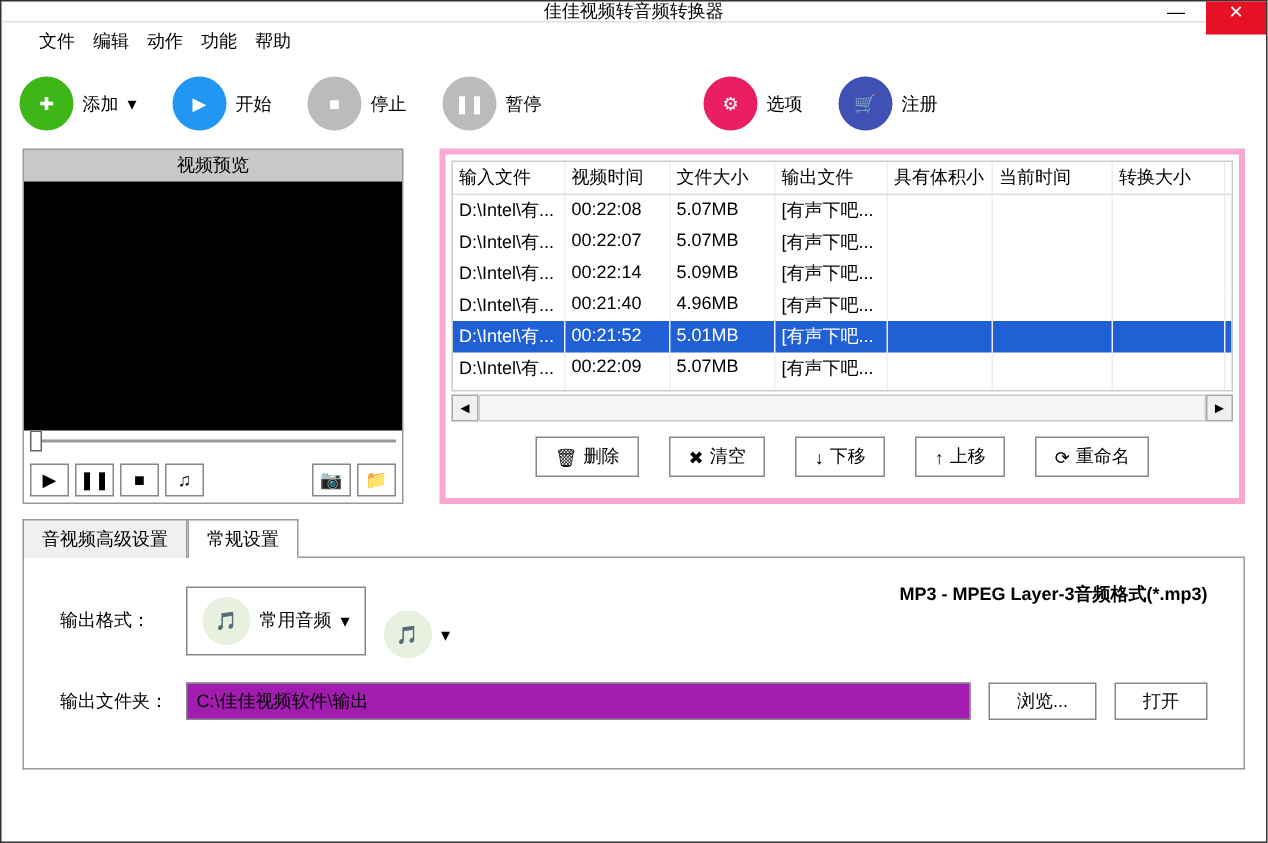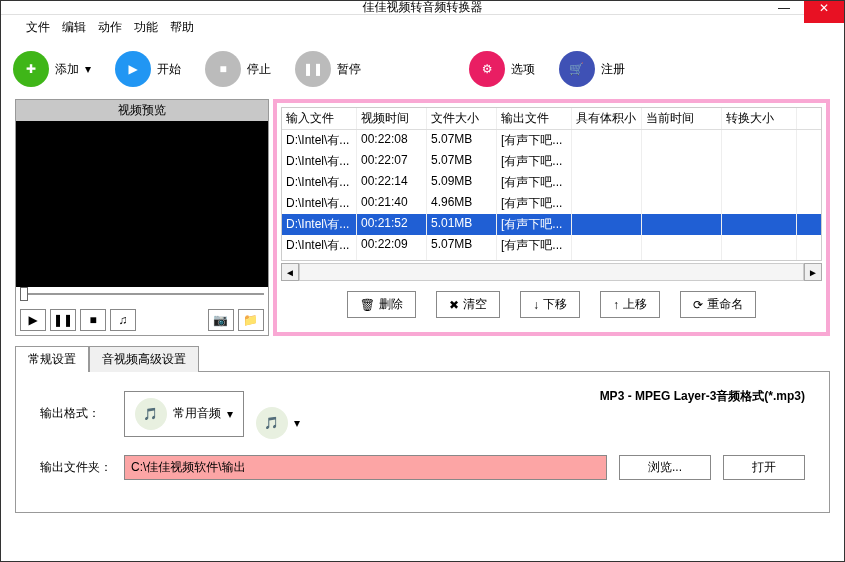--- a/index.html
+++ b/index.html
@@ -7,21 +7,21 @@
 .titlebar { height: 14px; display: flex; align-items: center; position: relative; border-bottom: 1px solid #e0e0e0; }
 .titlebar .title { position: absolute; left: 50%; transform: translateX(-50%); }
 .titlebar .winbtn { position: absolute; right: 0; display: flex; }
 .titlebar .winbtn span { width: 40px; height: 30px; display: flex; align-items: center; justify-content: center; }
 .titlebar .winbtn .close { background: #e81123; color: #fff; }
 .menubar { height: 24px; display: flex; align-items: center; padding: 0 25px; gap: 12px; }
 .menubar span { cursor: default; }
 .toolbar { height: 60px; display: flex; align-items: center; padding: 0 12px; gap: 24px; }
 .tbbtn { display: flex; align-items: center; gap: 6px; }
 .tbbtn .circ { width: 36px; height: 36px; border-radius: 50%; display: flex; align-items: center; justify-content: center; color: #fff; }
-.main { display: flex; padding: 0 14px; gap: 4px; }
+.main { display: flex; padding: 0 14px; gap: 24px; }
 .left { width: 254px; border: 1px solid #999; }
 .previewhdr { background: #c8c8c8; text-align: center; padding: 2px 0; }
 .previewvid { background: #000; height: 166px; }
 .slider { height: 18px; padding: 6px 4px; }
 .slider .track { height: 2px; background: #999; position: relative; }
 .slider .thumb { width: 8px; height: 14px; background: #fff; border: 1px solid #666; position: absolute; top: -6px; left: 0; }
 .pctrls { display: flex; padding: 4px; gap: 4px; }
 .pbtn { width: 26px; height: 22px; border: 1px solid #888; background: #fff; display: flex; align-items: center; justify-content: center; cursor: pointer; }
 .pctrls .spacer { flex: 1; }
 .right { flex: 1; border: 4px solid #f9a8d4; padding: 4px; }
@@ -42,22 +42,22 @@
 .tab { padding: 4px 12px; border: 1px solid #999; border-bottom: none; margin-bottom: -1px; background: #f0f0f0; }
 .tab.active { background: #fff; }
 .tabbody { border: 1px solid #999; border-top: none; padding: 16px 24px; }
 .formrow { display: flex; align-items: center; gap: 12px; margin-bottom: 16px; }
 .formrow .lbl { width: 72px; }
 .fmticon { width: 32px; height: 32px; border-radius: 50%; background: #e8f0e0; display: flex; align-items: center; justify-content: center; }
 .combobtn { border: 1px solid #888; padding: 6px 10px; display: flex; align-items: center; gap: 6px; background: #fff; }
 .desc { flex: 1; }
 .desc .d1 { font-weight: bold; margin-bottom: 2px; text-align: right; }
 .desc .d2 { display: flex; align-items: center; gap: 6px; }
-.pathbox { flex: 1; border: 1px solid #888; padding: 3px 6px; background: #fca5a5; }
-.smbtn { border: 1px solid #888; padding: 3px 28px; background: #fff; cursor: pointer; }
+.pathbox { flex: 1; border: 1px solid #888; padding: 3px 6px; background: #a21caf; }
+.smbtn { border: 1px solid #888; padding: 3px 18px; background: #fff; cursor: pointer; }
 </style>
 </head>
 <body>
 
 <div class="titlebar">
   <span class="title">佳佳视频转音频转换器</span>
   <div class="winbtn">
     <span>—</span>
     <span class="close">✕</span>
   </div>
@@ -222,22 +222,22 @@
       <div class="actbtn">
           <span>⟳</span>
           <span>重命名</span>
         </div>
     </div>
   </div>
 </div>
 
 <div class="tabs">
   <div class="tabhdr">
+    <div class="tab">音视频高级设置</div>
     <div class="tab active">常规设置</div>
-    <div class="tab">音视频高级设置</div>
   </div>
   <div class="tabbody">
     <div class="formrow">
       <div class="lbl">输出格式：</div>
       <div class="combobtn">
         <span class="fmticon">🎵</span>
         <span>常用音频</span>
         <span>▾</span>
       </div>
       <div class="desc">

